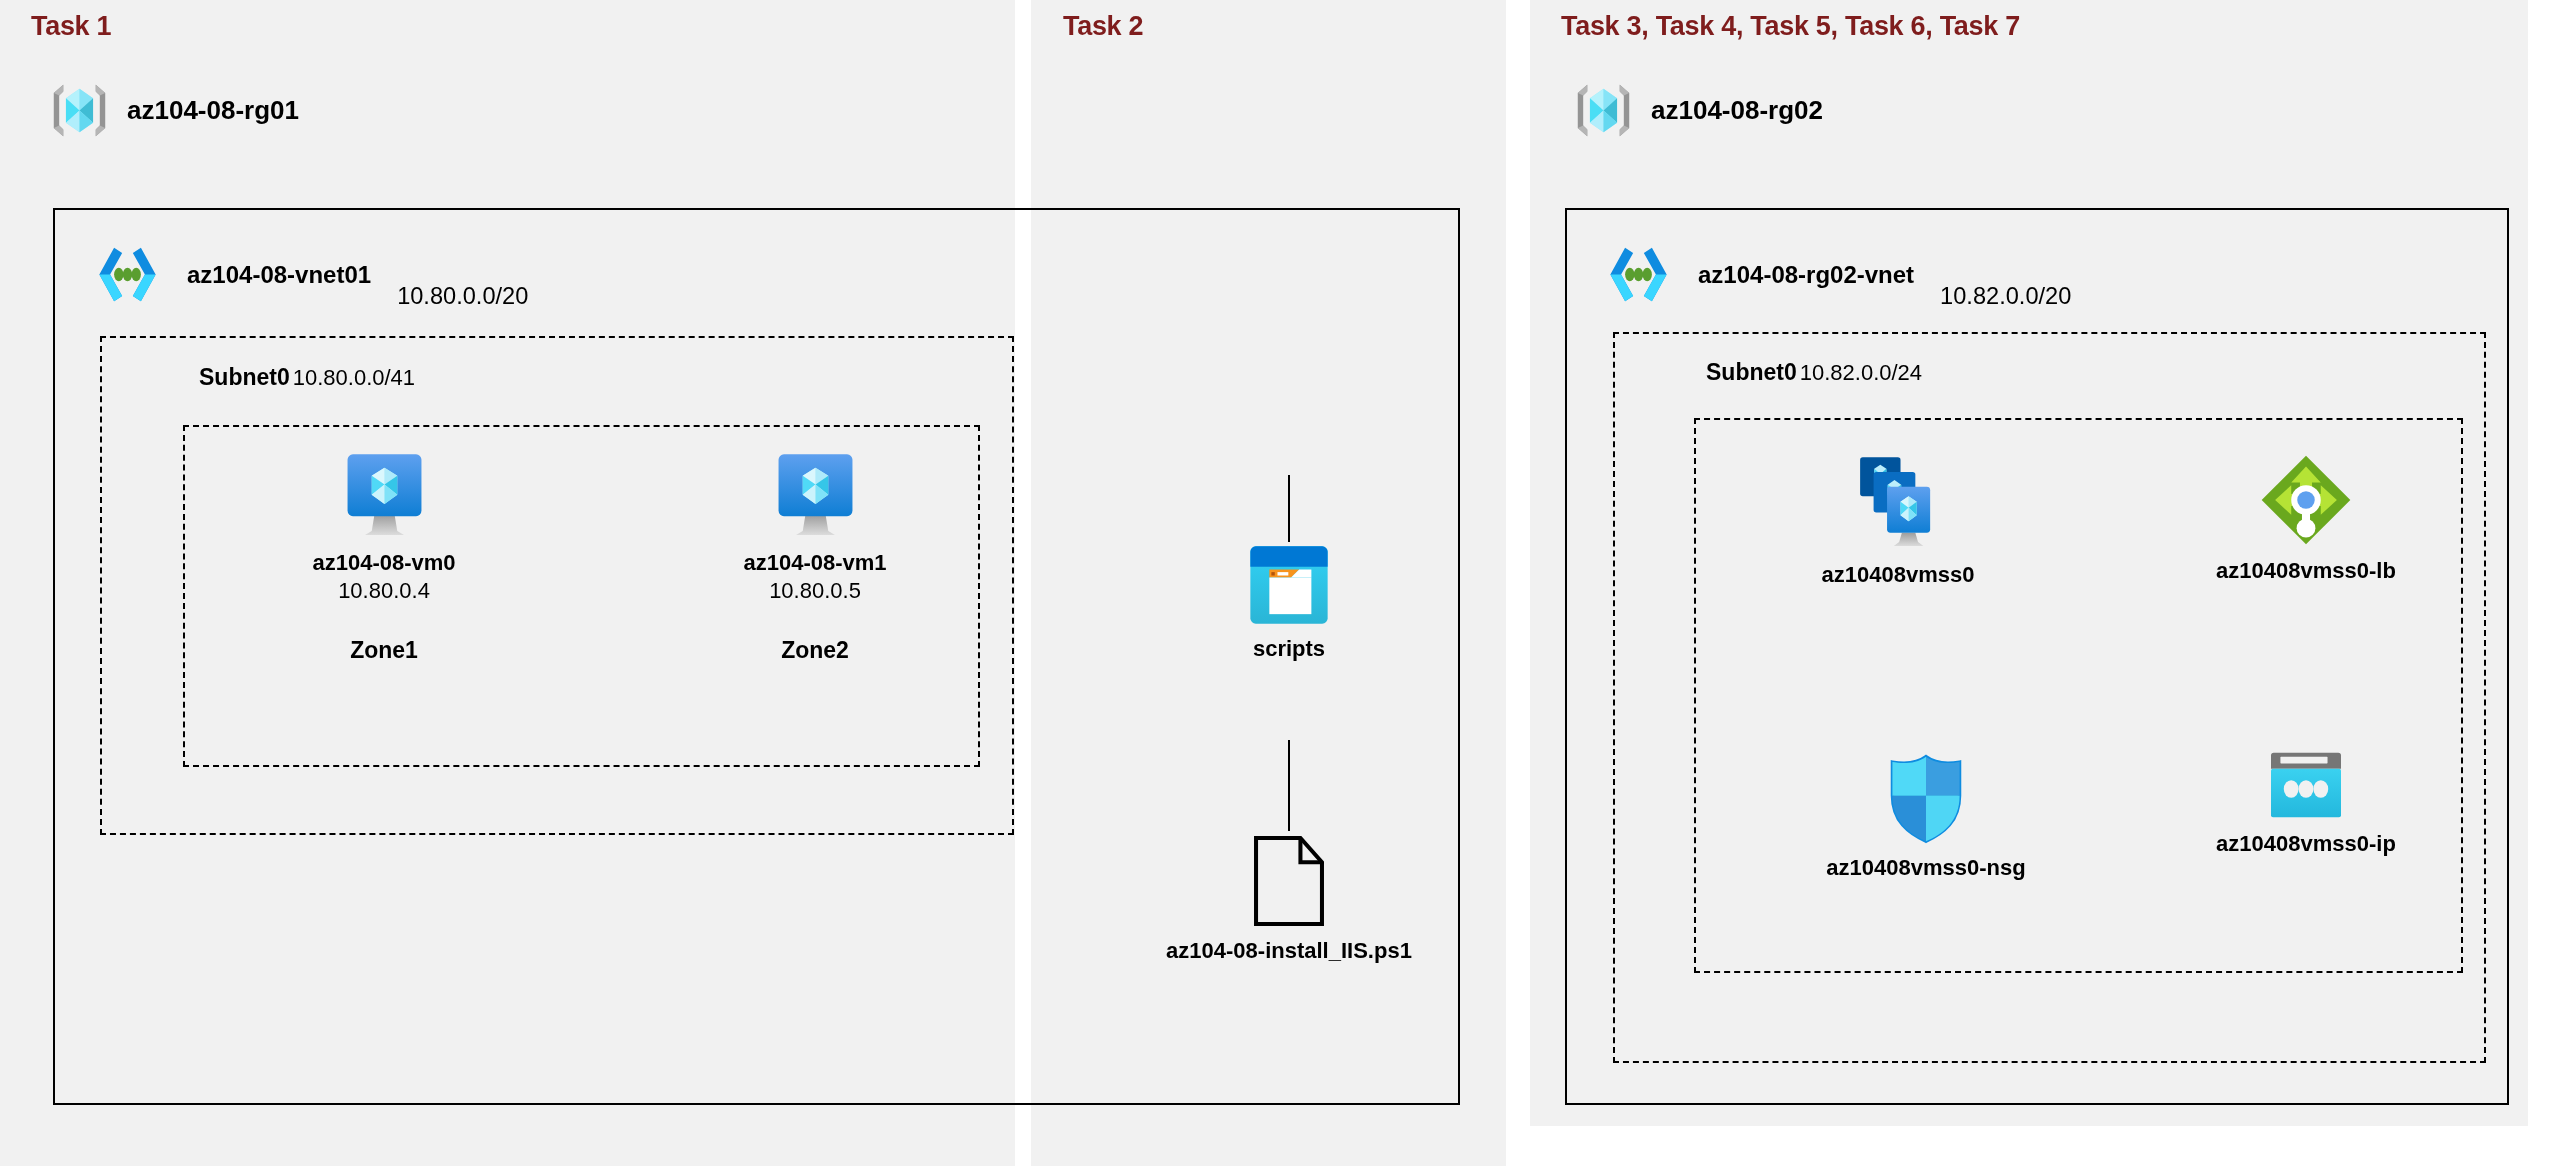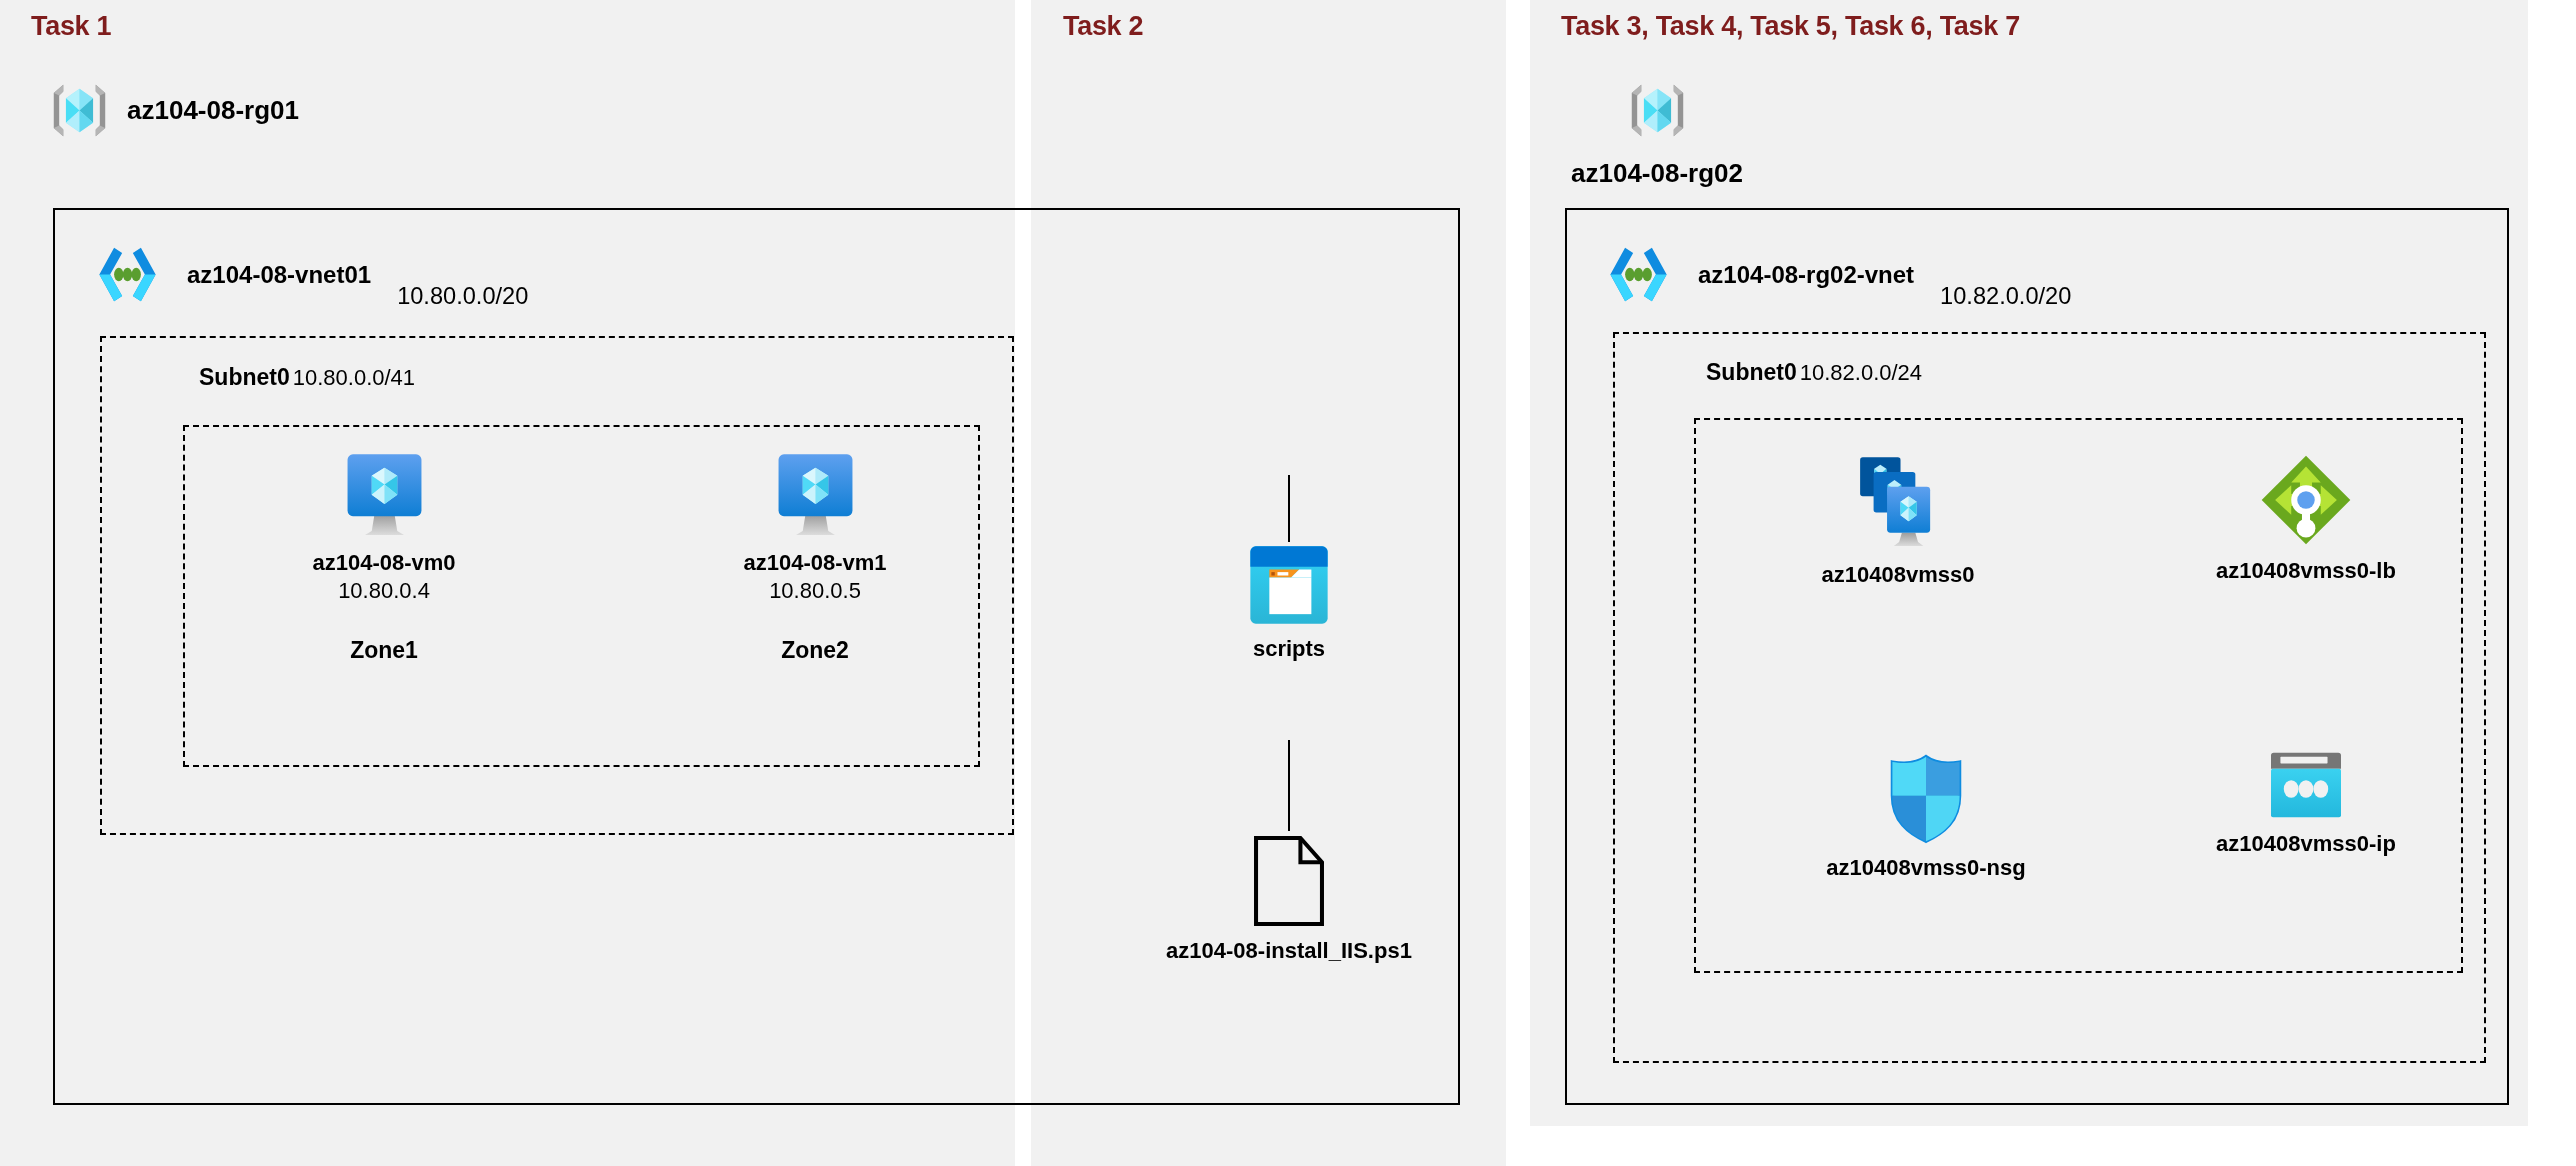--- a/index.html
+++ b/index.html
@@ -39,21 +39,21 @@
   #heading-task3 { left: 1561px; top: 10.8px; }
 
   
   .rg-row {
     position: absolute;
     display: flex;
     align-items: center;
     gap: 15px;
   }
   #rg-row-1 { left: 47px;   top: 78px; }
-  #rg-row-2 { left: 1571px; top: 78px; flex-direction: column; }
+  #rg-row-2 { left: 1571px; top: 78px; }
   .rg-label {
     font-size: 26px;
     font-weight: bold;
     color: #000;
     white-space: nowrap;
   }
 
   
   .solid-box {
     position: absolute;

